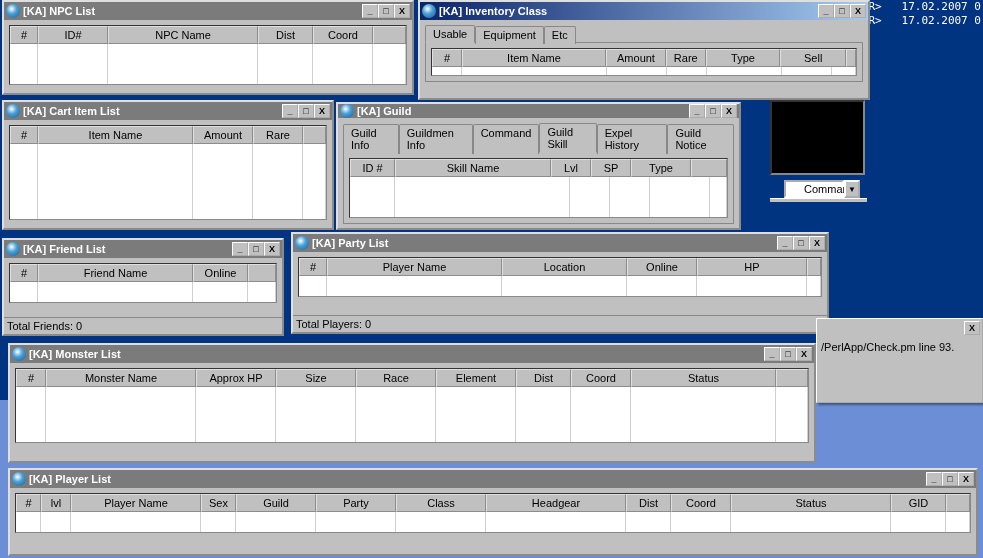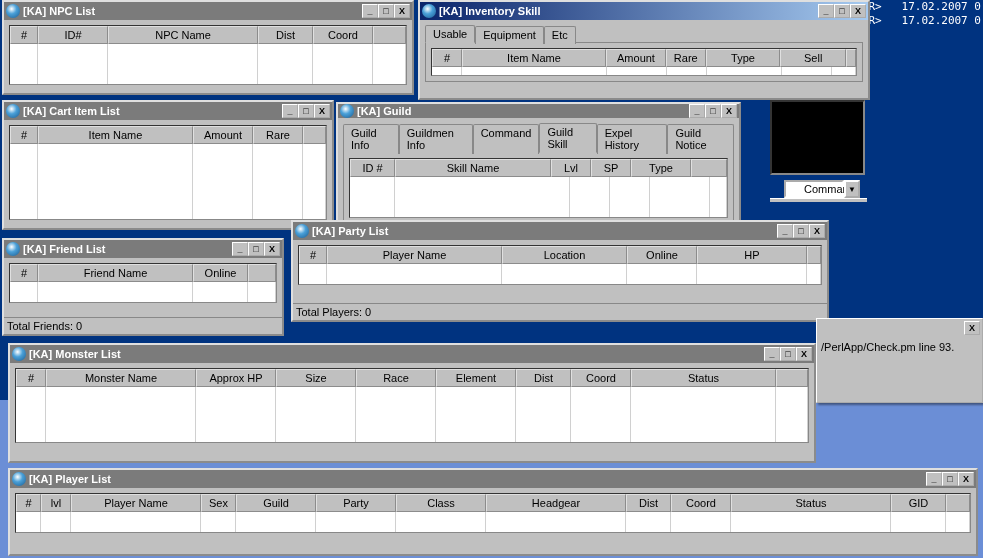--- a/index.html
+++ b/index.html
@@ -148,21 +148,21 @@
           <div class="gc" style="width:60px"></div>
           <div class="gc" style="flex:1"></div>
       </div>
     </div>
   </div>
 </div>
 
 <div class="window" style="left:418px; top:0; width:452px; height:100px;">
   <div class="titlebar">
     <div class="title-icon"></div>
-    <div class="title-text">[KA] Inventory Skill</div>
+    <div class="title-text">[KA] Inventory Class</div>
     <div class="title-btns">
       <div class="title-btn">_</div>
       <div class="title-btn">□</div>
       <div class="title-btn">X</div>
     </div>
   </div>
   <div class="content">
     <div class="tabs">
       <div class="tab active">Usable</div>
       <div class="tab">Equipment</div>
@@ -301,21 +301,21 @@
         <div class="gc" style="width:28px"></div>
           <div class="gc" style="width:155px"></div>
           <div class="gc" style="width:55px"></div>
           <div class="gc" style="flex:1"></div>
       </div>
     </div>
   </div>
   <div class="status-line">Total Friends: 0</div>
 </div>
 
-<div class="window inactive" style="left:291px; top:220px; width:538px; height:102px;">
+<div class="window inactive" style="left:291px; top:232px; width:538px; height:102px;">
   <div class="titlebar">
     <div class="title-icon"></div>
     <div class="title-text">[KA] Party List</div>
     <div class="title-btns">
       <div class="title-btn">_</div>
       <div class="title-btn">□</div>
       <div class="title-btn">X</div>
     </div>
   </div>
   <div class="content">

